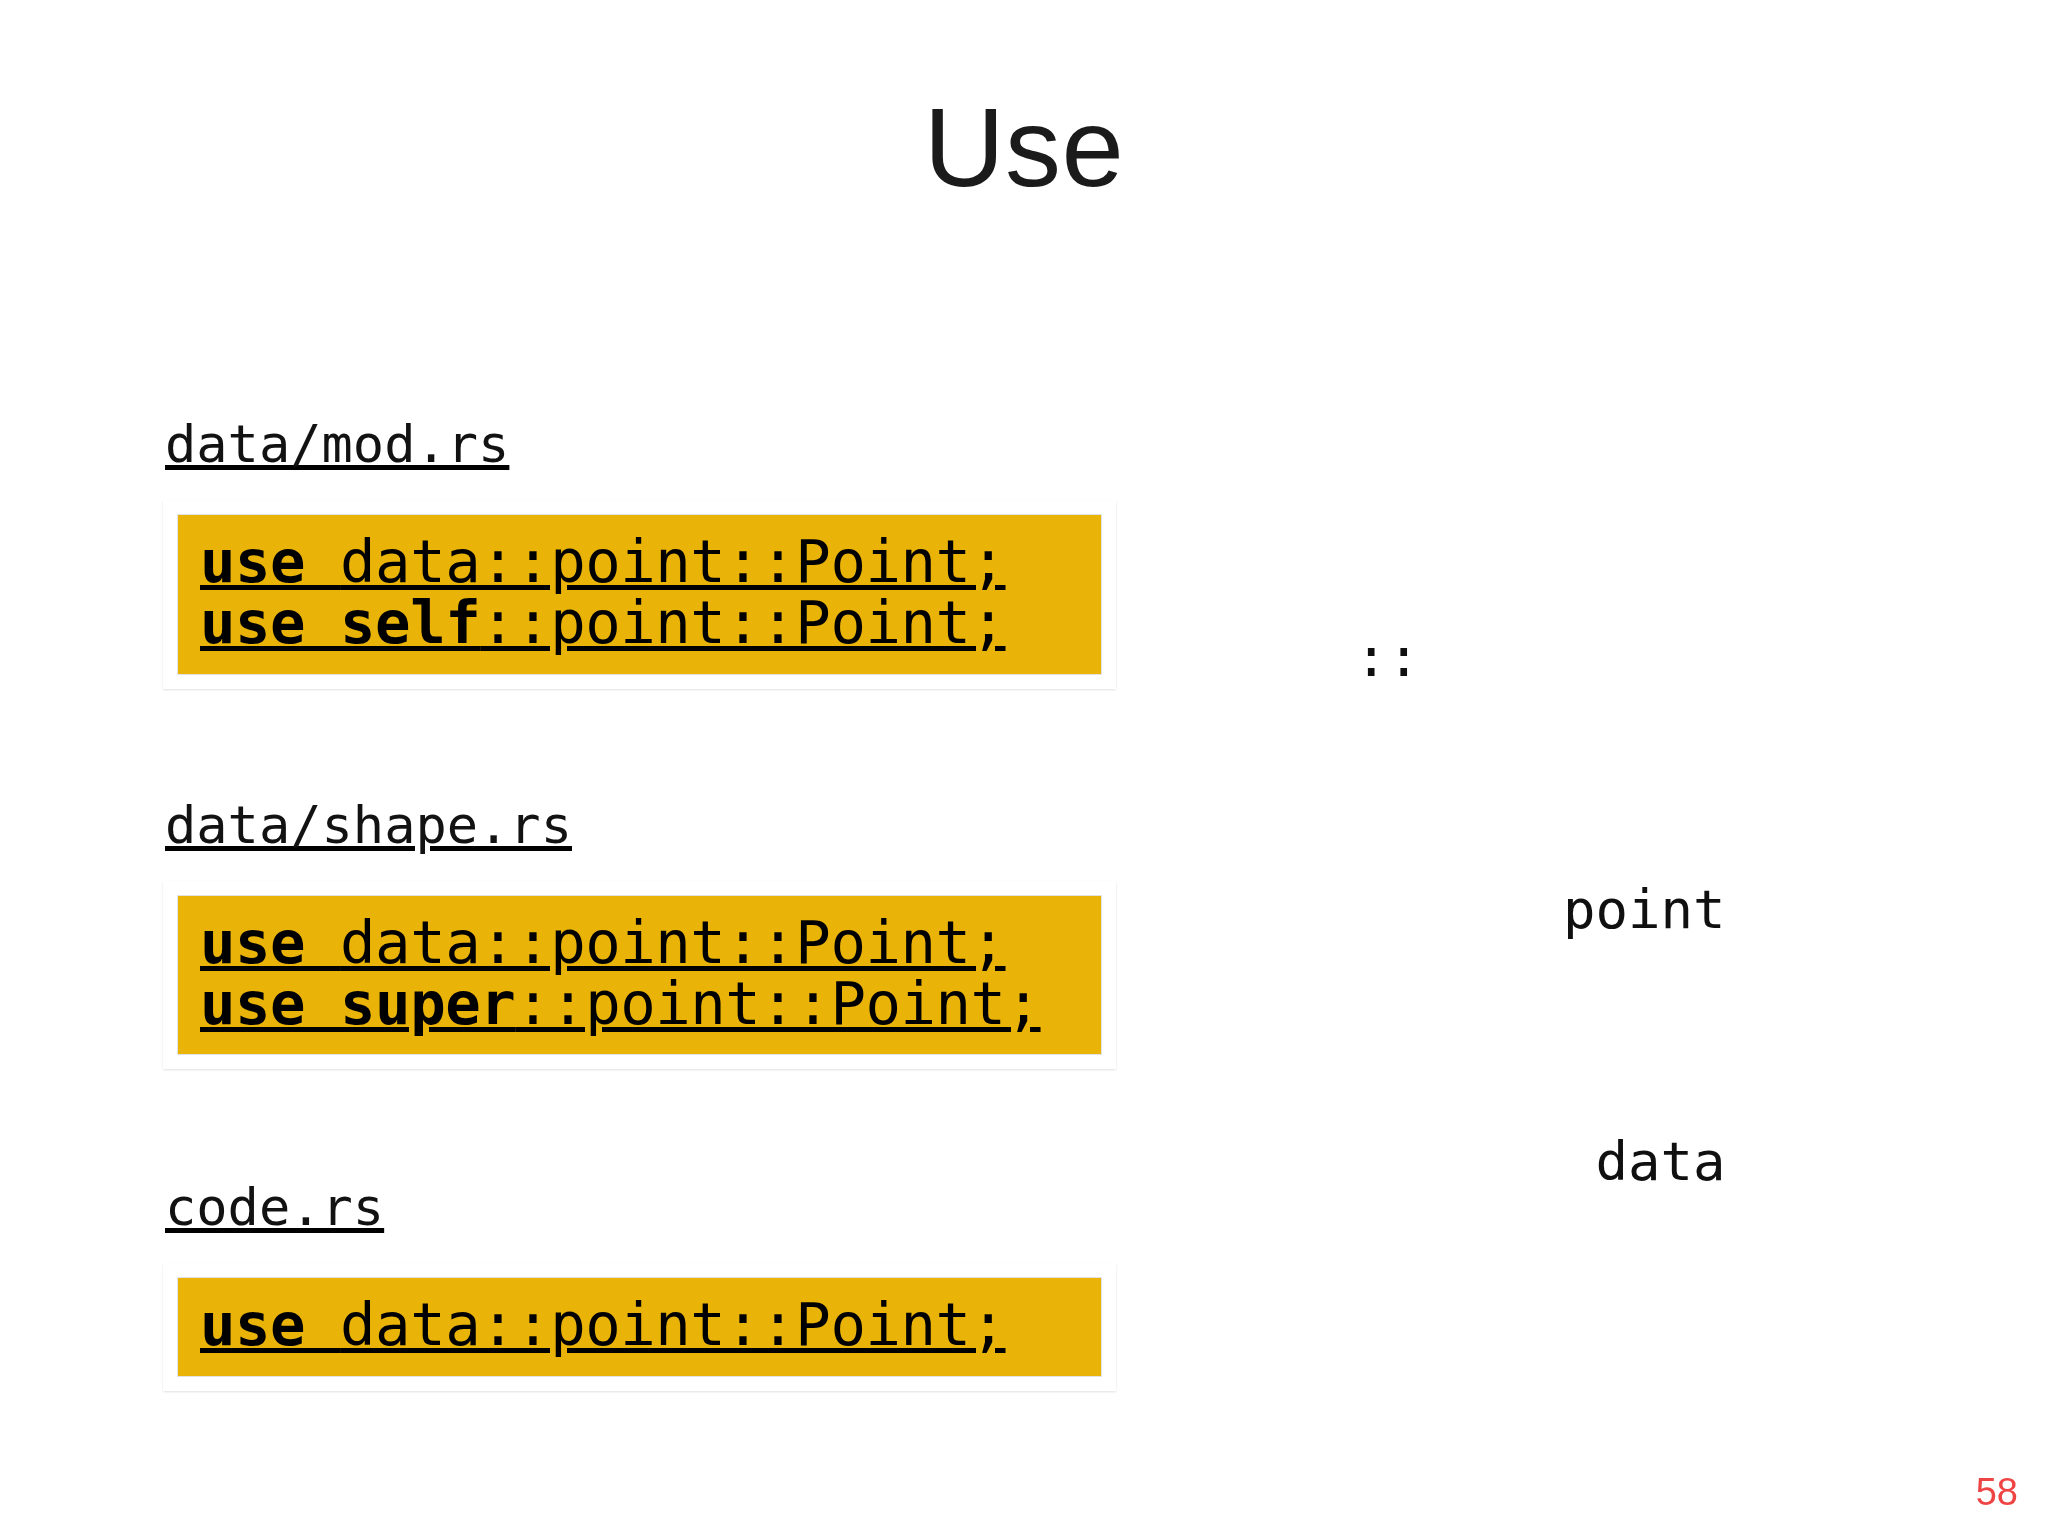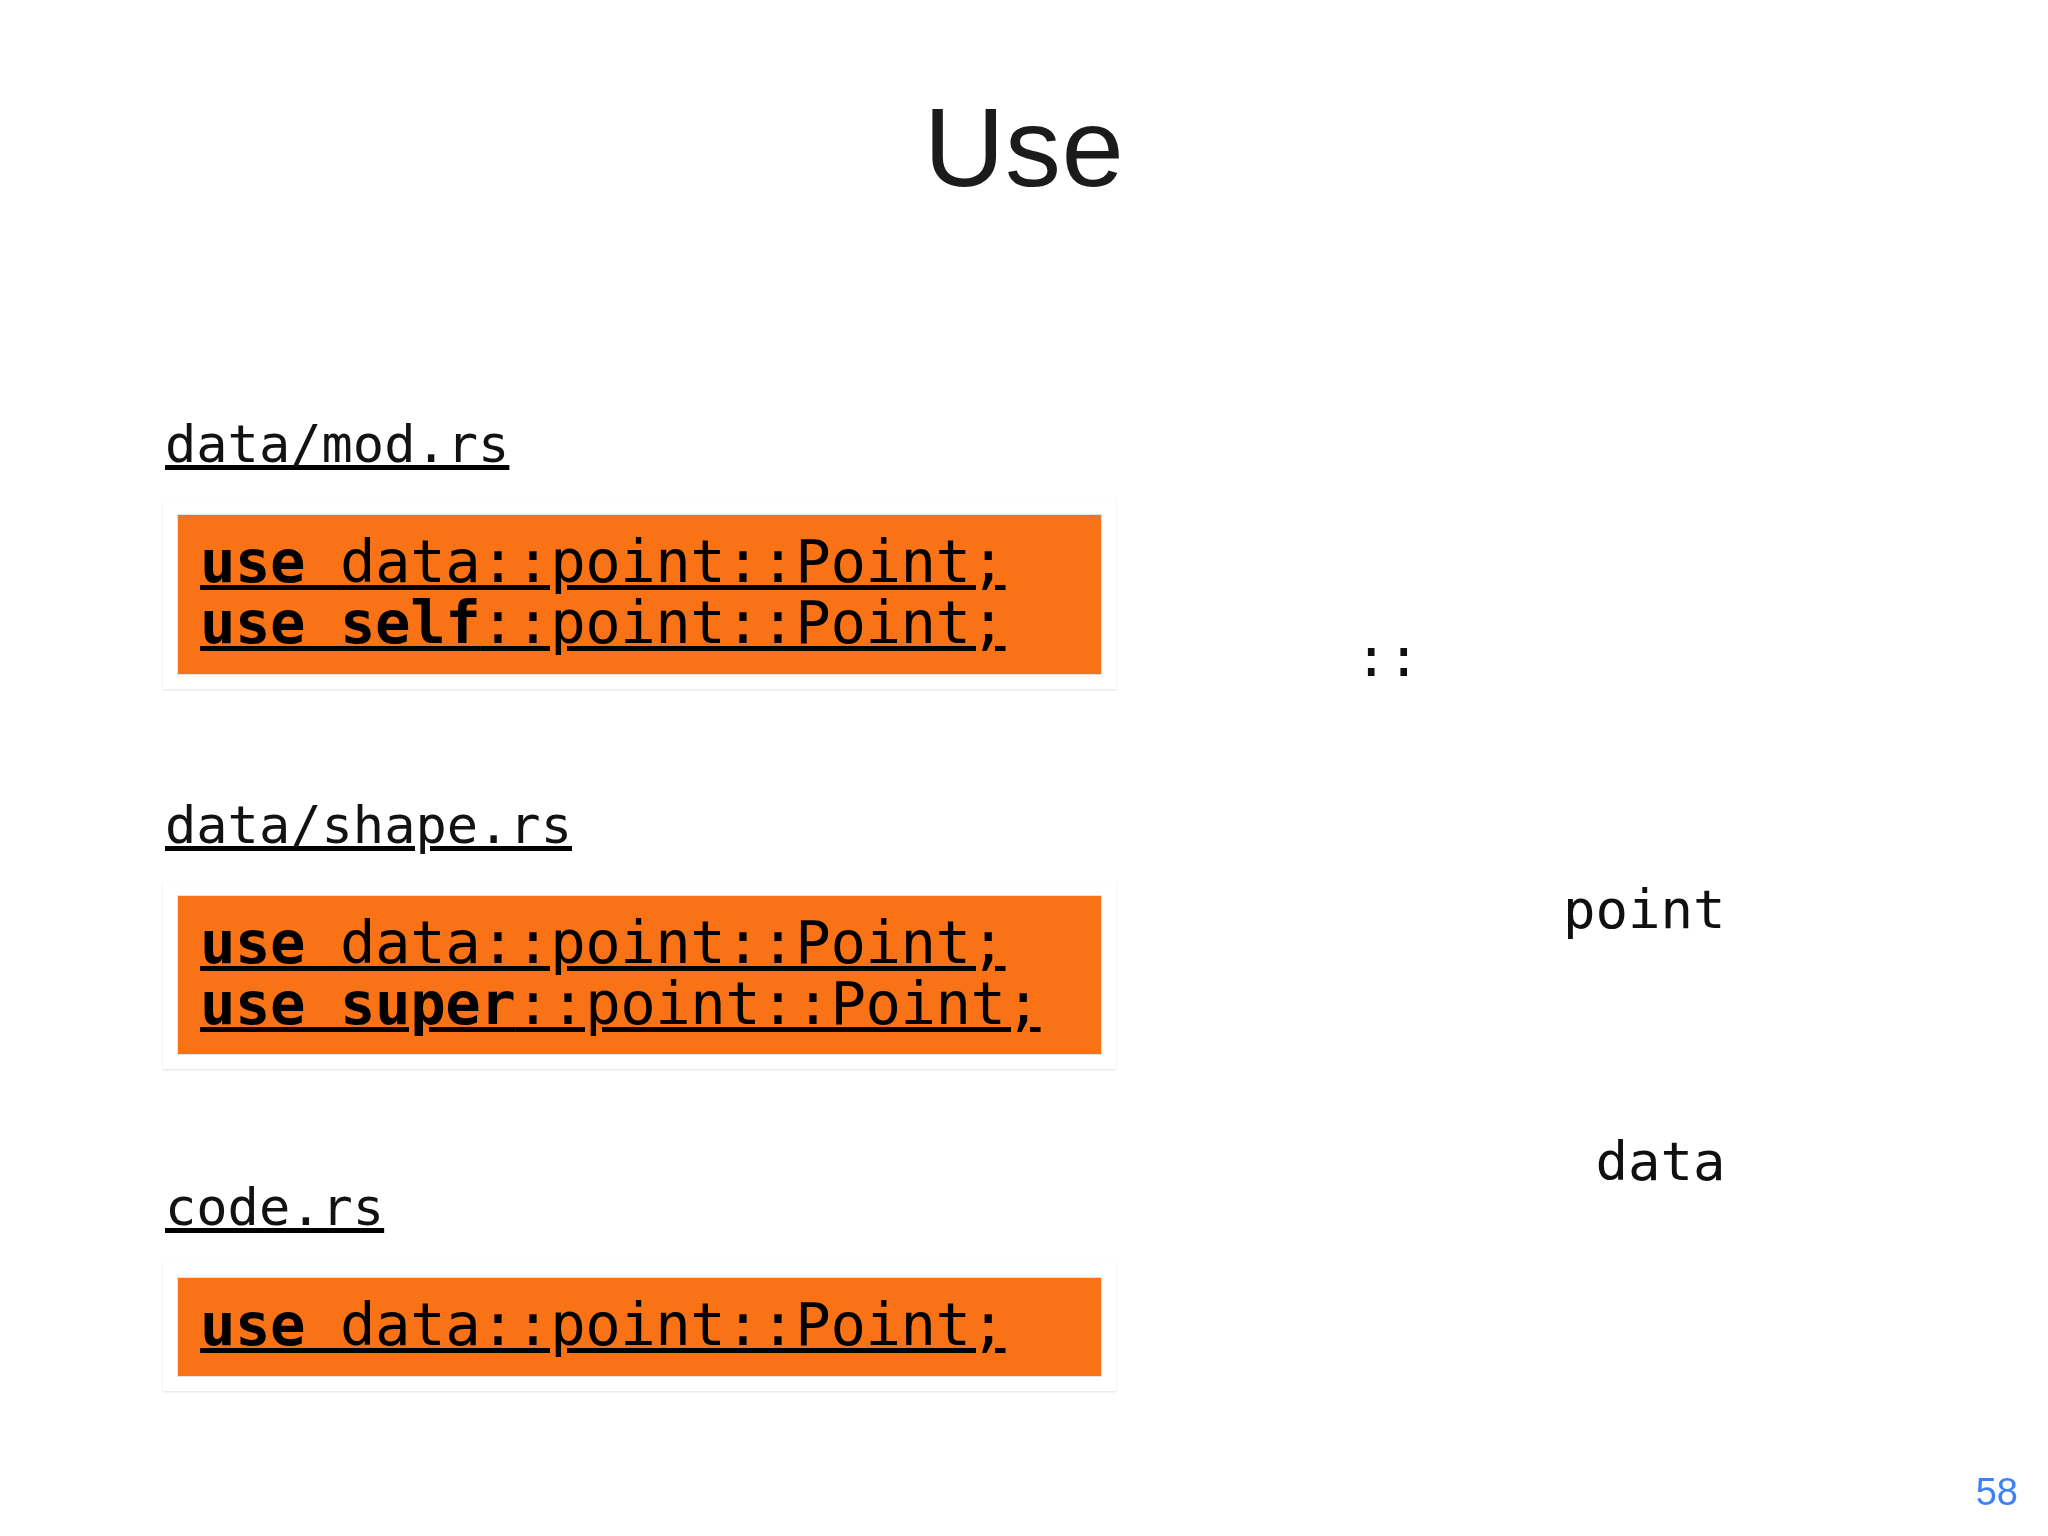--- a/index.html
+++ b/index.html
@@ -85,21 +85,21 @@
     left: 2px;
     right: 2px;
     top: 4px;
     bottom: 6px;
     box-shadow: -3px 3px 5px rgba(0,0,0,0.17);
     z-index: -2;
   }
 
   .code-inner {
     border: 1px solid #e3e3e3;
-    background: #f97316;
+    background: #eab308;
     padding: 16px 0px 20px 22px;
   }
 
   .code-line {
     font-family: "DejaVu Sans Mono", monospace;
     font-size: 59px;
     line-height: 1.04;
     color: #000000;
     white-space: pre;
     letter-spacing: -0.5px;
@@ -123,21 +123,21 @@
   .tree-d1 { padding-left: 100px; }
   .tree-d2 { padding-left: 208px; text-align: right; }
 
   
   #page-number {
     position: absolute;
     right: 30px;
     bottom: 22px;
     font-family: "Liberation Sans", sans-serif;
     font-size: 38px;
-    color: #3b82f6;
+    color: #ef4444;
     white-space: pre;
   }
 </style>
 </head>
 <body>
 
 <div id="slide-title">Use</div>
 
 <div id="left-column">
 

